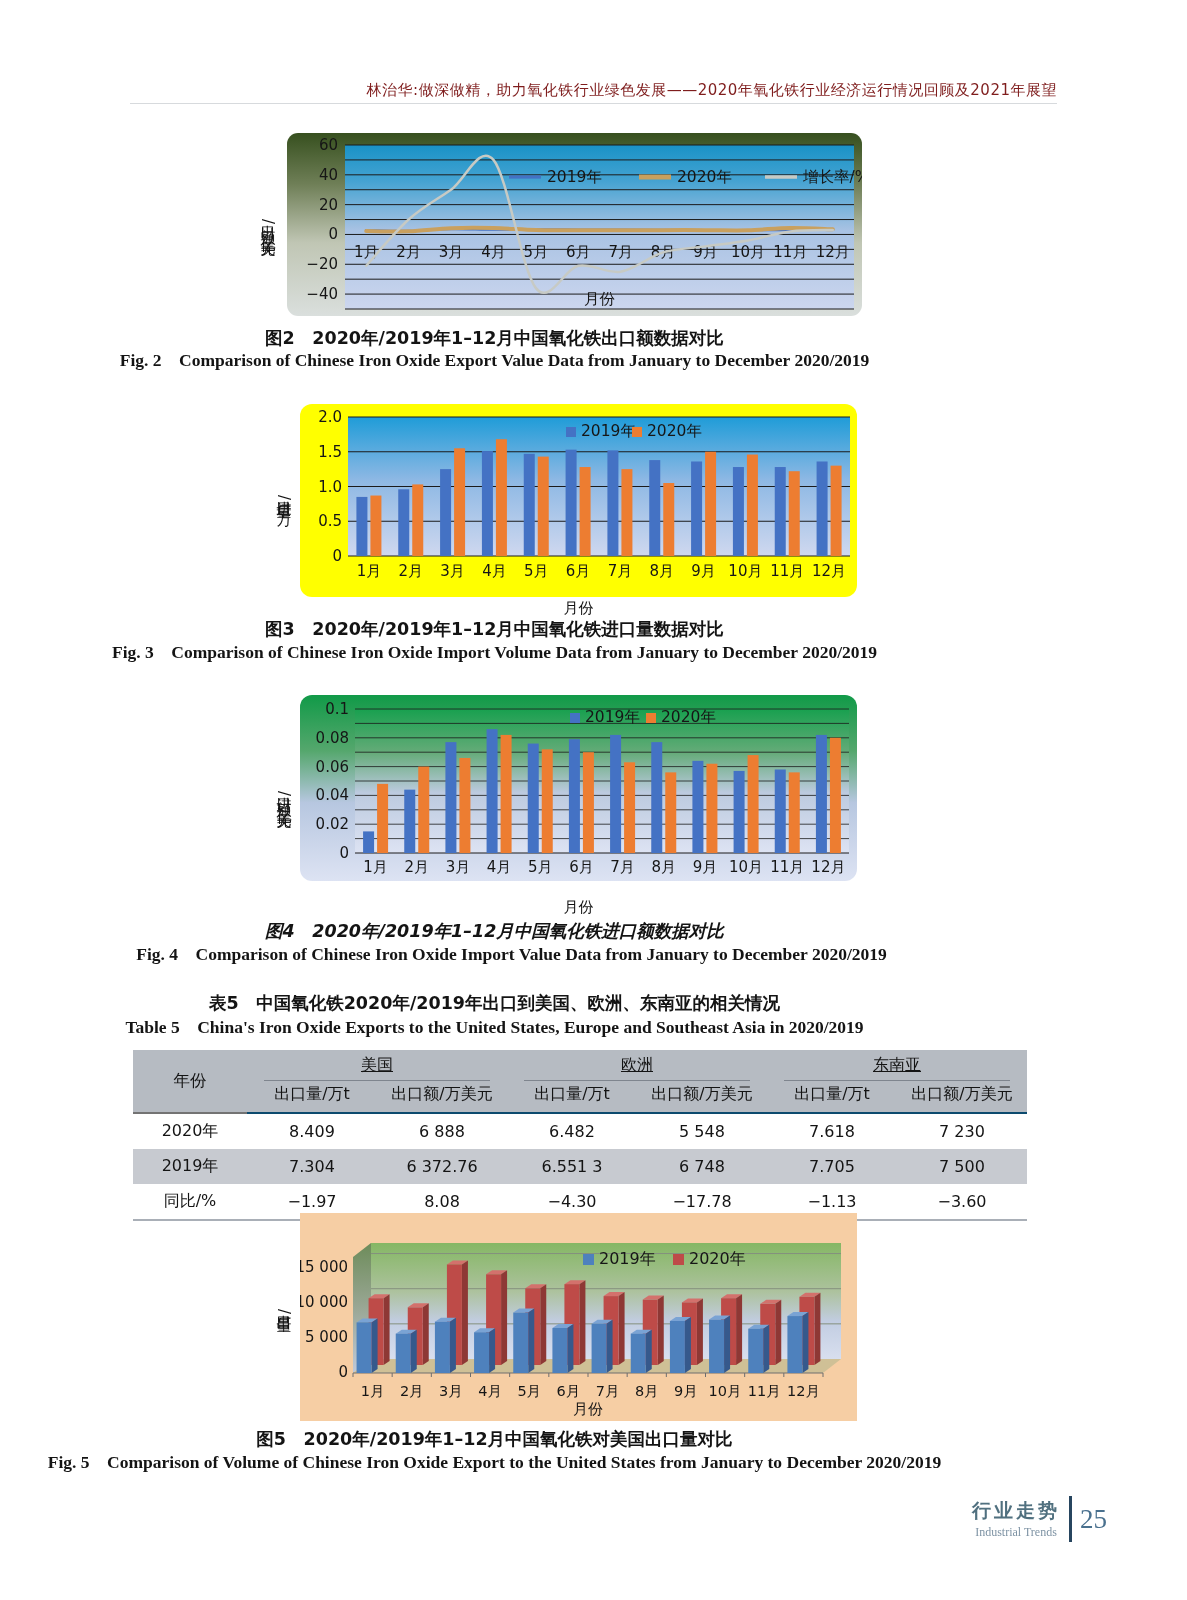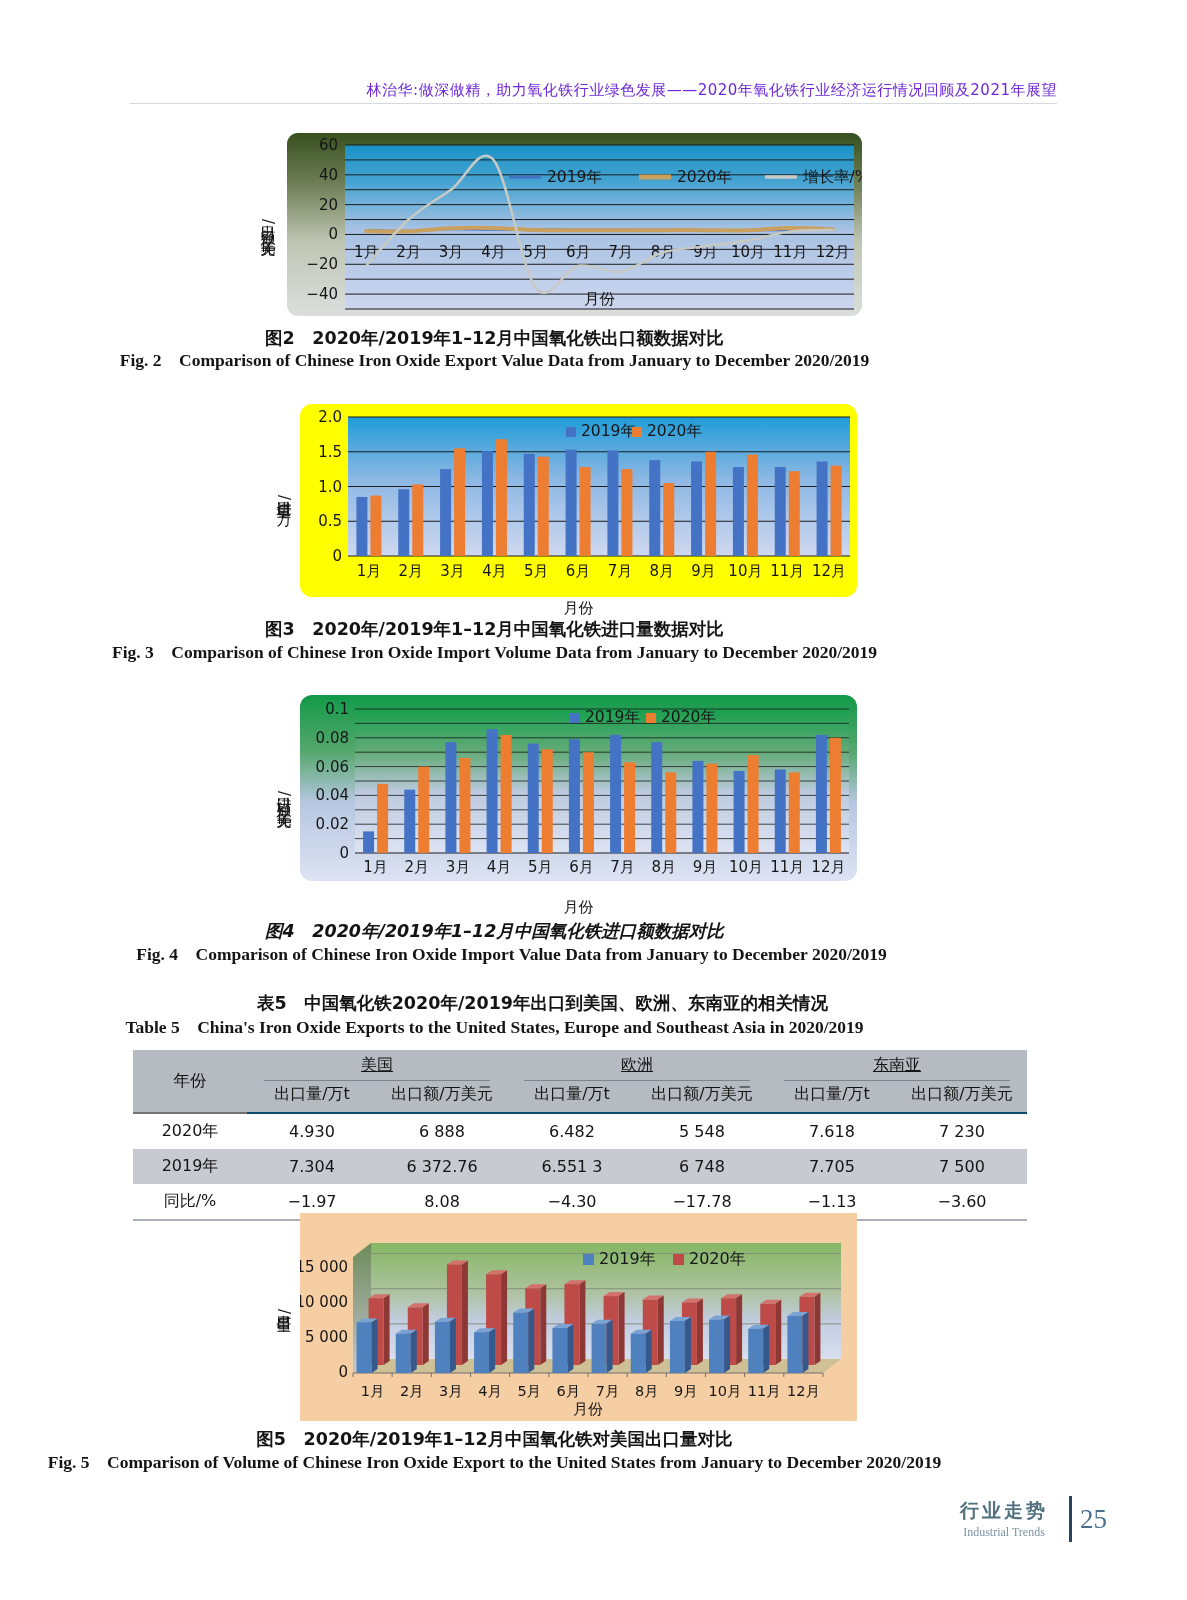--- a/index.html
+++ b/index.html
@@ -1,20 +1,20 @@
 <!DOCTYPE html>
 <html><head>
 <meta charset="utf-8">
 <style>
   html,body{margin:0;padding:0;}
   body{width:1187px;height:1600px;position:relative;background:#ffffff;overflow:hidden;
        font-family:"DejaVu Sans","Liberation Sans",sans-serif;color:#141414;}
   .abs{position:absolute;}
   
-  .hdr{left:130px;top:81px;width:927px;text-align:right;font-size:15px;color:#6d28d9;letter-spacing:.5px;}
+  .hdr{left:130px;top:81px;width:927px;text-align:right;font-size:15px;color:#7f1d1d;letter-spacing:.5px;}
   .hdr-rule{left:130px;top:103px;width:927px;border-top:1px solid #d7dadd;height:0;}
   
   .cap{left:0;width:989px;text-align:center;font-weight:bold;}
   .cap-cn{font-size:17.5px;font-family:"DejaVu Sans",sans-serif;}
   .cap-en{font-size:17.5px;font-family:"Liberation Serif","DejaVu Serif",serif;}
   
   .vlab{writing-mode:vertical-rl;text-orientation:mixed;font-size:15px;letter-spacing:2px;
         display:flex;align-items:center;justify-content:center;color:#111;}
   .xlab{font-size:15px;color:#111;text-align:center;}
   
@@ -22,21 +22,21 @@
   .t5 th{font-weight:normal;}
   .t5 thead th{background:#b6bbc2;}
   .t5 thead tr.sub th{border-bottom:2px solid #0c4a6e;padding:2px 0 7px;}
   .t5 th.year{width:112px;border-bottom:2px solid #737373;font-size:16.5px;}
   .t5 .grp{border-bottom:1px solid #7f858e;margin:0 16px;padding:4px 0 4px;text-decoration:underline;}
   .t5 tbody td{padding:7px 0;}
   .t5 tbody tr.shade{background:#c7cad0;}
   .t5 tbody tr:last-child td{border-bottom:2px solid #a9afb7;}
   
   .footer{top:1496px;left:857px;width:250px;display:flex;align-items:center;justify-content:flex-end;}
-  .f-col{text-align:center;margin-right:21px;}
+  .f-col{text-align:center;margin-right:9px;}
   .f-cn{font-size:19px;font-weight:bold;color:#50707f;letter-spacing:3px;}
   .f-en{font-size:12px;font-family:"Liberation Serif","DejaVu Serif",serif;color:#7e93a4;margin-top:1px;}
   .f-bar{width:3px;height:46px;background:#27455f;margin-right:8px;}
   .f-num{font-size:27px;font-family:"Liberation Serif","DejaVu Serif",serif;color:#49708e;}
   svg text{font-family:"DejaVu Sans","Liberation Sans",sans-serif;}
 </style>
 </head>
 <body>
 
 <div class="abs hdr">林治华:做深做精，助力氧化铁行业绿色发展——2020年氧化铁行业经济运行情况回顾及2021年展望</div>
@@ -249,21 +249,21 @@
         <text x="285" y="27" font-size="15.5" text-anchor="start" fill="#161616">2019年</text>
         <rect x="346" y="18" width="10" height="10" fill="#ED7D31"></rect>
         <text x="361" y="27" font-size="15.5" text-anchor="start" fill="#161616">2020年</text>
       </g>
     </svg></div>
 <div class="abs vlab" style="left:274px;top:725px;height:140px;" id="fig4-ylab">进口额/亿美元</div>
 <div class="abs xlab" style="left:300px;top:898px;width:557px;" id="fig4-xlab">月份</div>
 <div class="abs cap cap-cn" style="top:919px;font-style:italic;">图4　2020年/2019年1–12月中国氧化铁进口额数据对比</div>
 <div class="abs cap cap-en" style="top:942px;margin-left:17px;">Fig. 4　Comparison of Chinese Iron Oxide Import Value Data from January to December 2020/2019</div>
 
-<div class="abs cap cap-cn" style="top:991px;padding-left:48px;">表5　中国氧化铁2020年/2019年出口到美国、欧洲、东南亚的相关情况</div>
+<div class="abs cap cap-cn" style="top:991px;">表5　中国氧化铁2020年/2019年出口到美国、欧洲、东南亚的相关情况</div>
 <div class="abs cap cap-en" style="top:1015px;">Table 5　China's Iron Oxide Exports to the United States, Europe and Southeast Asia in 2020/2019</div>
 <div class="abs" style="left:133px;top:1050px;">
   <table class="t5">
       <thead>
         <tr>
           <th rowspan="2" class="year">年份</th>
           <th colspan="2">
             <div class="grp">美国</div>
           </th>
           <th colspan="2">
@@ -278,21 +278,21 @@
           <th>出口额/万美元</th>
           <th>出口量/万t</th>
           <th>出口额/万美元</th>
           <th>出口量/万t</th>
           <th>出口额/万美元</th>
         </tr>
       </thead>
       <tbody>
         <tr>
           <td>2020年</td>
-          <td>4.930</td>
+          <td>8.409</td>
           <td>6 888</td>
           <td>6.482</td>
           <td>5 548</td>
           <td>7.618</td>
           <td>7 230</td>
         </tr>
         <tr class="shade">
           <td>2019年</td>
           <td>7.304</td>
           <td>6 372.76</td>

